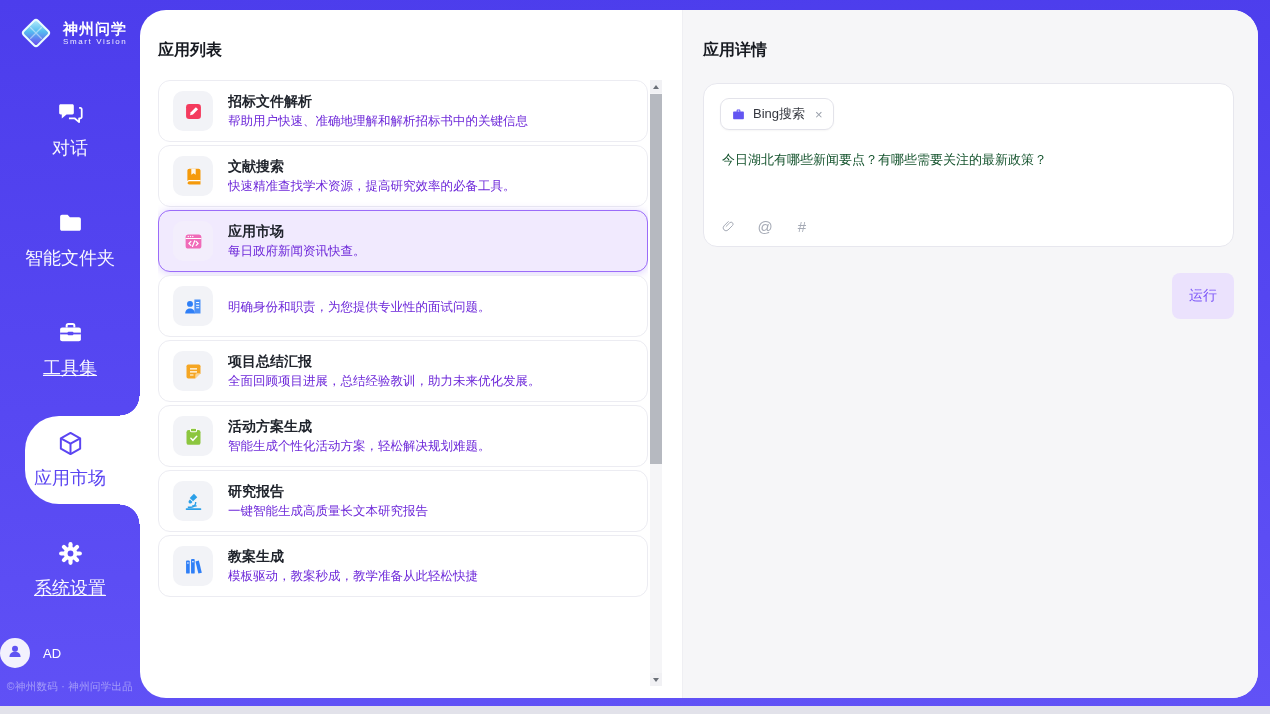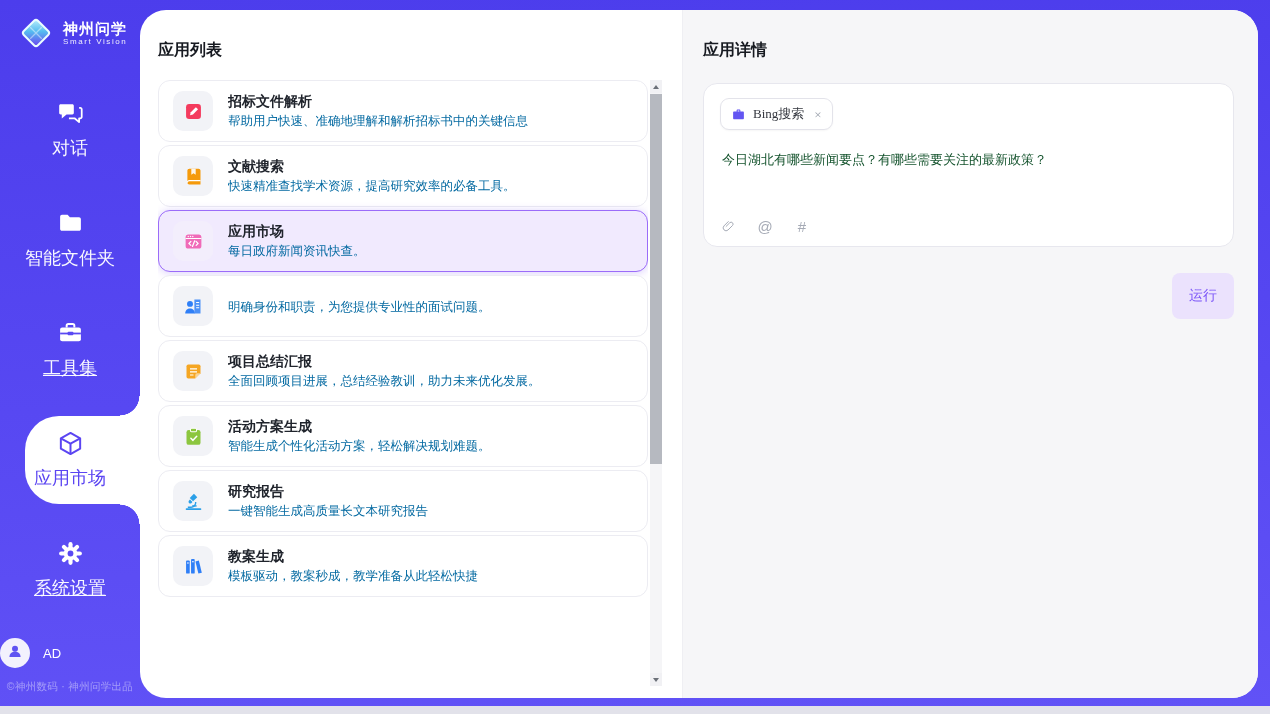--- a/index.html
+++ b/index.html
@@ -54,39 +54,39 @@
   .card { height:62px; border:1px solid #ececf2; border-radius:12px; display:flex; align-items:center;
           padding:0 14px; margin-bottom:3px; background:#fff; cursor:pointer; }
   .card.selected { background:#f1eafe; border-color:#9b6cf9;
                    box-shadow:0 1px 8px rgba(124,82,246,.28); }
   .icon-box { width:40px; height:40px; border-radius:10px; background:#f2f3f7; flex:none;
               display:flex; align-items:center; justify-content:center; margin-right:15px; }
   .card.selected .icon-box { background:#f3eefc; }
   .icon-box svg { width:21px; height:21px; }
   .card-txt { overflow:hidden; }
   .card-title { font-size:14px; font-weight:bold; color:#20242c; line-height:18px; }
-  .card-desc { font-size:12.5px; color:#0369a1; line-height:17px; margin-top:3px; white-space:nowrap; }
+  .card-desc { font-size:12.5px; color:#6d28d9; line-height:17px; margin-top:3px; white-space:nowrap; }
 
   
   .sb { position:absolute; top:70px; bottom:12px; right:20px; width:12px; background:#f5f5f7; }
   .sb-btn { position:absolute; left:0; width:12px; height:13px; background:#f1f1f4; display:flex;
             align-items:center; justify-content:center; cursor:pointer; }
   .sb-btn.up { top:0; } .sb-btn.down { bottom:0; }
   .tri-up { width:0; height:0; border-left:3.5px solid transparent; border-right:3.5px solid transparent;
             border-bottom:4.5px solid #6b7078; }
   .tri-down { width:0; height:0; border-left:3.5px solid transparent; border-right:3.5px solid transparent;
               border-top:4.5px solid #6b7078; }
   .sb-thumb { position:absolute; left:0; top:14px; width:12px; height:370px; background:#b6b9c0; cursor:pointer; }
 
   
   .detail-col { flex:1; background:#f6f6f8; border-left:1px solid #efeff3; padding:30px 24px 0 20px; }
   .detail-card { margin-top:22px; background:#fff; border:1px solid #e7e7ee; border-radius:14px;
                  padding:14px 16px 12px; height:164px; position:relative; }
   .chip { display:inline-flex; align-items:center; gap:7px; border:1px solid #e3e3ea; border-radius:9px;
-          background:#fff; padding:6px 10px; box-shadow:0 1px 2px rgba(0,0,0,.04); cursor:pointer;font-family:Liberation Serif, serif; }
+          background:#fff; padding:6px 10px; box-shadow:0 1px 2px rgba(0,0,0,.04); cursor:pointer; }
   .chip-ic { width:15px; height:15px; color:#6355f2; }
   .chip-ic svg { width:100%; height:100%; }
   .chip-label { font-size:13px; color:#33363e; }
   .chip-close { font-size:13px; color:#9aa0ab; margin-left:3px; cursor:pointer; line-height:1; }
   .query { margin:20px 2px 0; font-size:13px; color:#14532d; line-height:19px; min-height:38px; cursor:text; }
   .composer-row { position:absolute; left:16px; bottom:12px; display:flex; align-items:center; gap:21px;
                   color:#a6abb6; }
   .composer-row .cicon { width:16px; height:16px; display:flex; align-items:center; justify-content:center;
                          cursor:pointer; font-size:15px; }
   .composer-row .cicon svg { width:15px; height:15px; }

